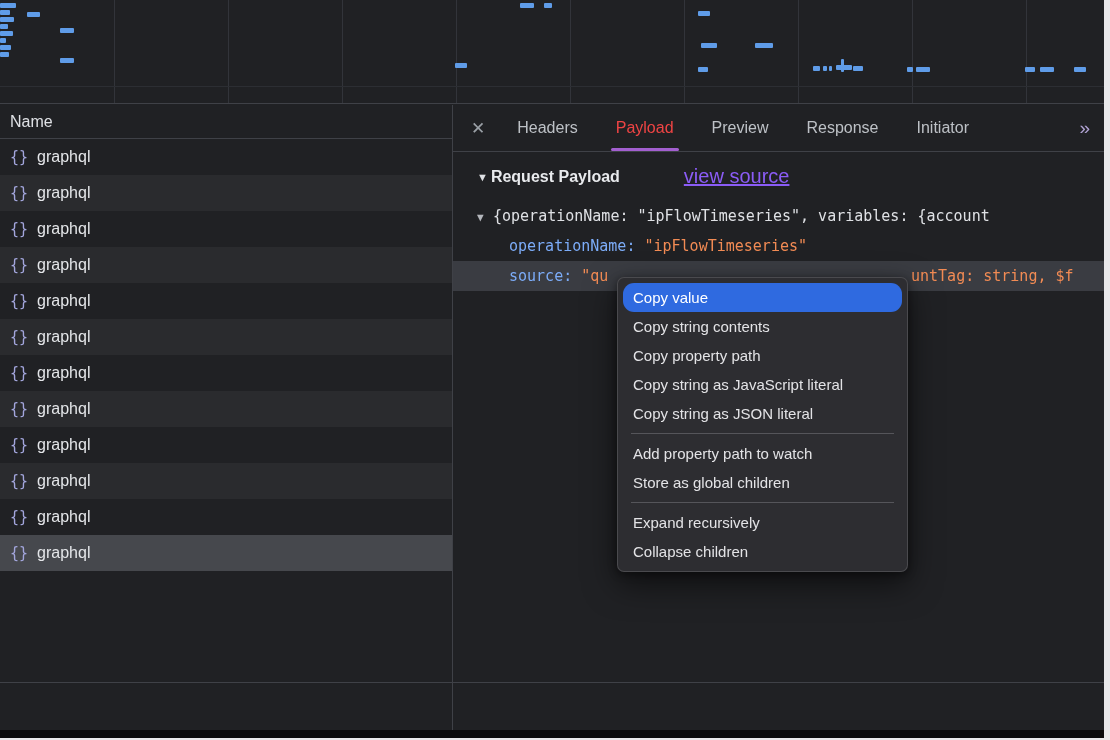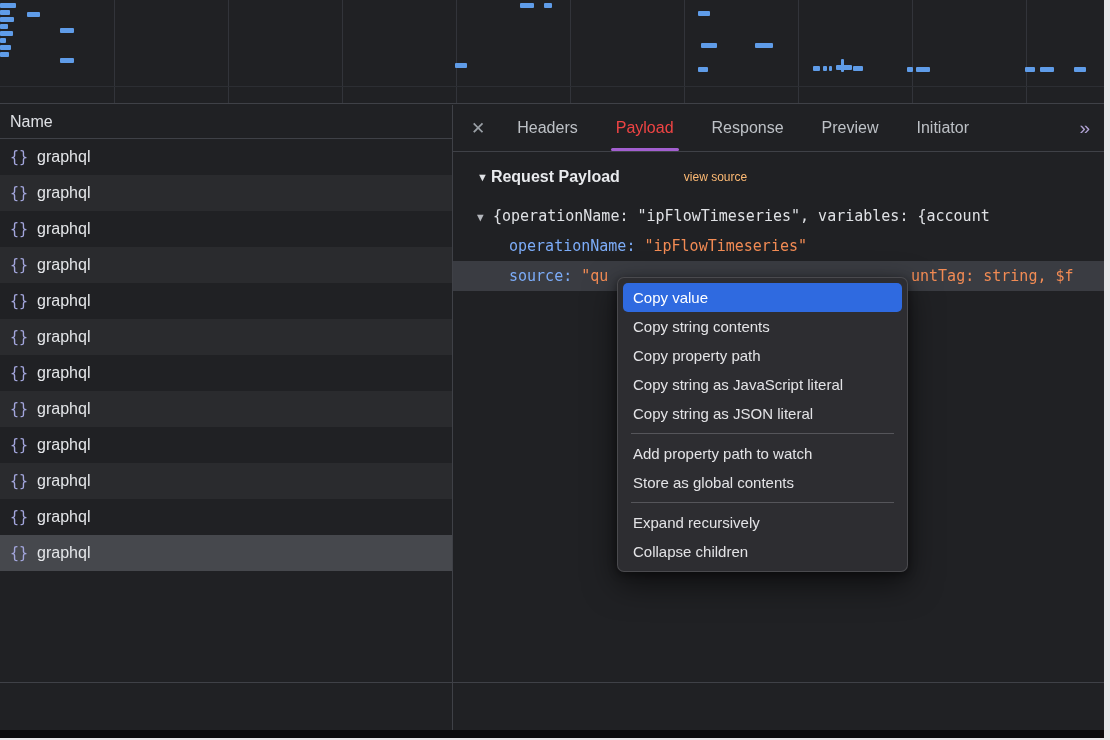--- a/index.html
+++ b/index.html
@@ -44,21 +44,21 @@
     color:#bdc1c6; font-size:16px; position:relative; cursor:default; white-space:nowrap; }
   .tab.selected { color:#ef4444; }
   .tab.selected::after { content:""; position:absolute; left:14px; right:14px; bottom:0;
     height:3px; background:#a35fd0; border-radius:2px; }
   .more-tabs { margin-left:auto; margin-right:16px; color:#b1a3d4; font-size:19px; letter-spacing:-2px; }
 
   
   .section-header { height:49px; display:flex; align-items:center; padding-left:24px; }
   .sec-exp { color:#dfe1e5; font-size:11px; margin-right:3px; }
   .sec-title { font-weight:bold; font-size:16px; color:#e8eaed; }
-  .view-source { margin-left:64px; font-size:12px; color:#fdba74; cursor:default; }
+  .view-source { margin-left:64px; font-size:20px; color:#8b5cf6; cursor:default;text-decoration:underline; }
 
   .tree { font-family:"DejaVu Sans Mono", monospace; font-size:15px; }
   .trow { height:30px; line-height:30px; white-space:nowrap; position:relative; color:#dfe1e5; }
   .trow.sel { background:#3a3c42; }
   .pl-root { padding-left:24px; }
   .pl-1 { padding-left:56px; }
   .pl-1x { padding-left:40px; }
   .exp { display:inline-block; width:16px; color:#b4b7bc; font-size:11px; }
   .key { color:#7cacf8; }
   .str { color:#f28b54; }
@@ -72,21 +72,21 @@
   
   .context-menu {
     position:absolute; left:617px; top:277px; width:291px; z-index:20;
     background:#2d2d31; border:1px solid rgba(255,255,255,0.14); border-radius:7px;
     padding:5px 0;
     box-shadow:0 12px 32px rgba(0,0,0,0.55), 0 2px 8px rgba(0,0,0,0.45);
     font-size:15px; color:#e3e3e6;
   }
   .menu-item { height:29px; line-height:29px; padding:0 10px; margin:0 5px;
     border-radius:5px; white-space:nowrap; cursor:default; }
-  .menu-item.hl { background:#2f6ae0; color:#ffffff; }
+  .menu-item.hl { background:#2f6ae0; color:#ffffff;border-radius:11px; }
   .menu-sep { height:1px; background:#55555a; margin:5px 13px; }
 </style>
 </head>
 <body>
 
 <div class="window">
 
   <div class="overview" id="overview">
       <div class="ov-grid" style="left: 114px;"></div>
       <div class="ov-grid" style="left: 228px;"></div>
@@ -186,22 +186,22 @@
           </div>
         </div>
     </div>
 
     <div class="right-panel">
       <div class="tabbar">
         <span class="close-x">✕</span>
         <div class="tabs" id="tabs">
             <div class="tab">Headers</div>
             <div class="tab selected">Payload</div>
+            <div class="tab">Preview</div>
             <div class="tab">Response</div>
-            <div class="tab">Preview</div>
             <div class="tab">Initiator</div>
           </div>
         <span class="more-tabs">»</span>
       </div>
 
       <div>
         <div class="section-header">
           <span class="sec-exp">▼</span>
           <span class="sec-title">Request Payload</span>
           <span class="view-source">view source</span>
@@ -232,19 +232,19 @@
   <div class="bottom-bar"></div>
 
   <div class="context-menu" id="context-menu">
       <div class="menu-item hl">Copy value</div>
       <div class="menu-item">Copy string contents</div>
       <div class="menu-item">Copy property path</div>
       <div class="menu-item">Copy string as JavaScript literal</div>
       <div class="menu-item">Copy string as JSON literal</div>
       <div class="menu-sep"></div>
       <div class="menu-item">Add property path to watch</div>
-      <div class="menu-item">Store as global contents</div>
+      <div class="menu-item">Store as global children</div>
       <div class="menu-sep"></div>
       <div class="menu-item">Expand recursively</div>
       <div class="menu-item">Collapse children</div>
     </div>
 
 </div>
 
 </body></html>

